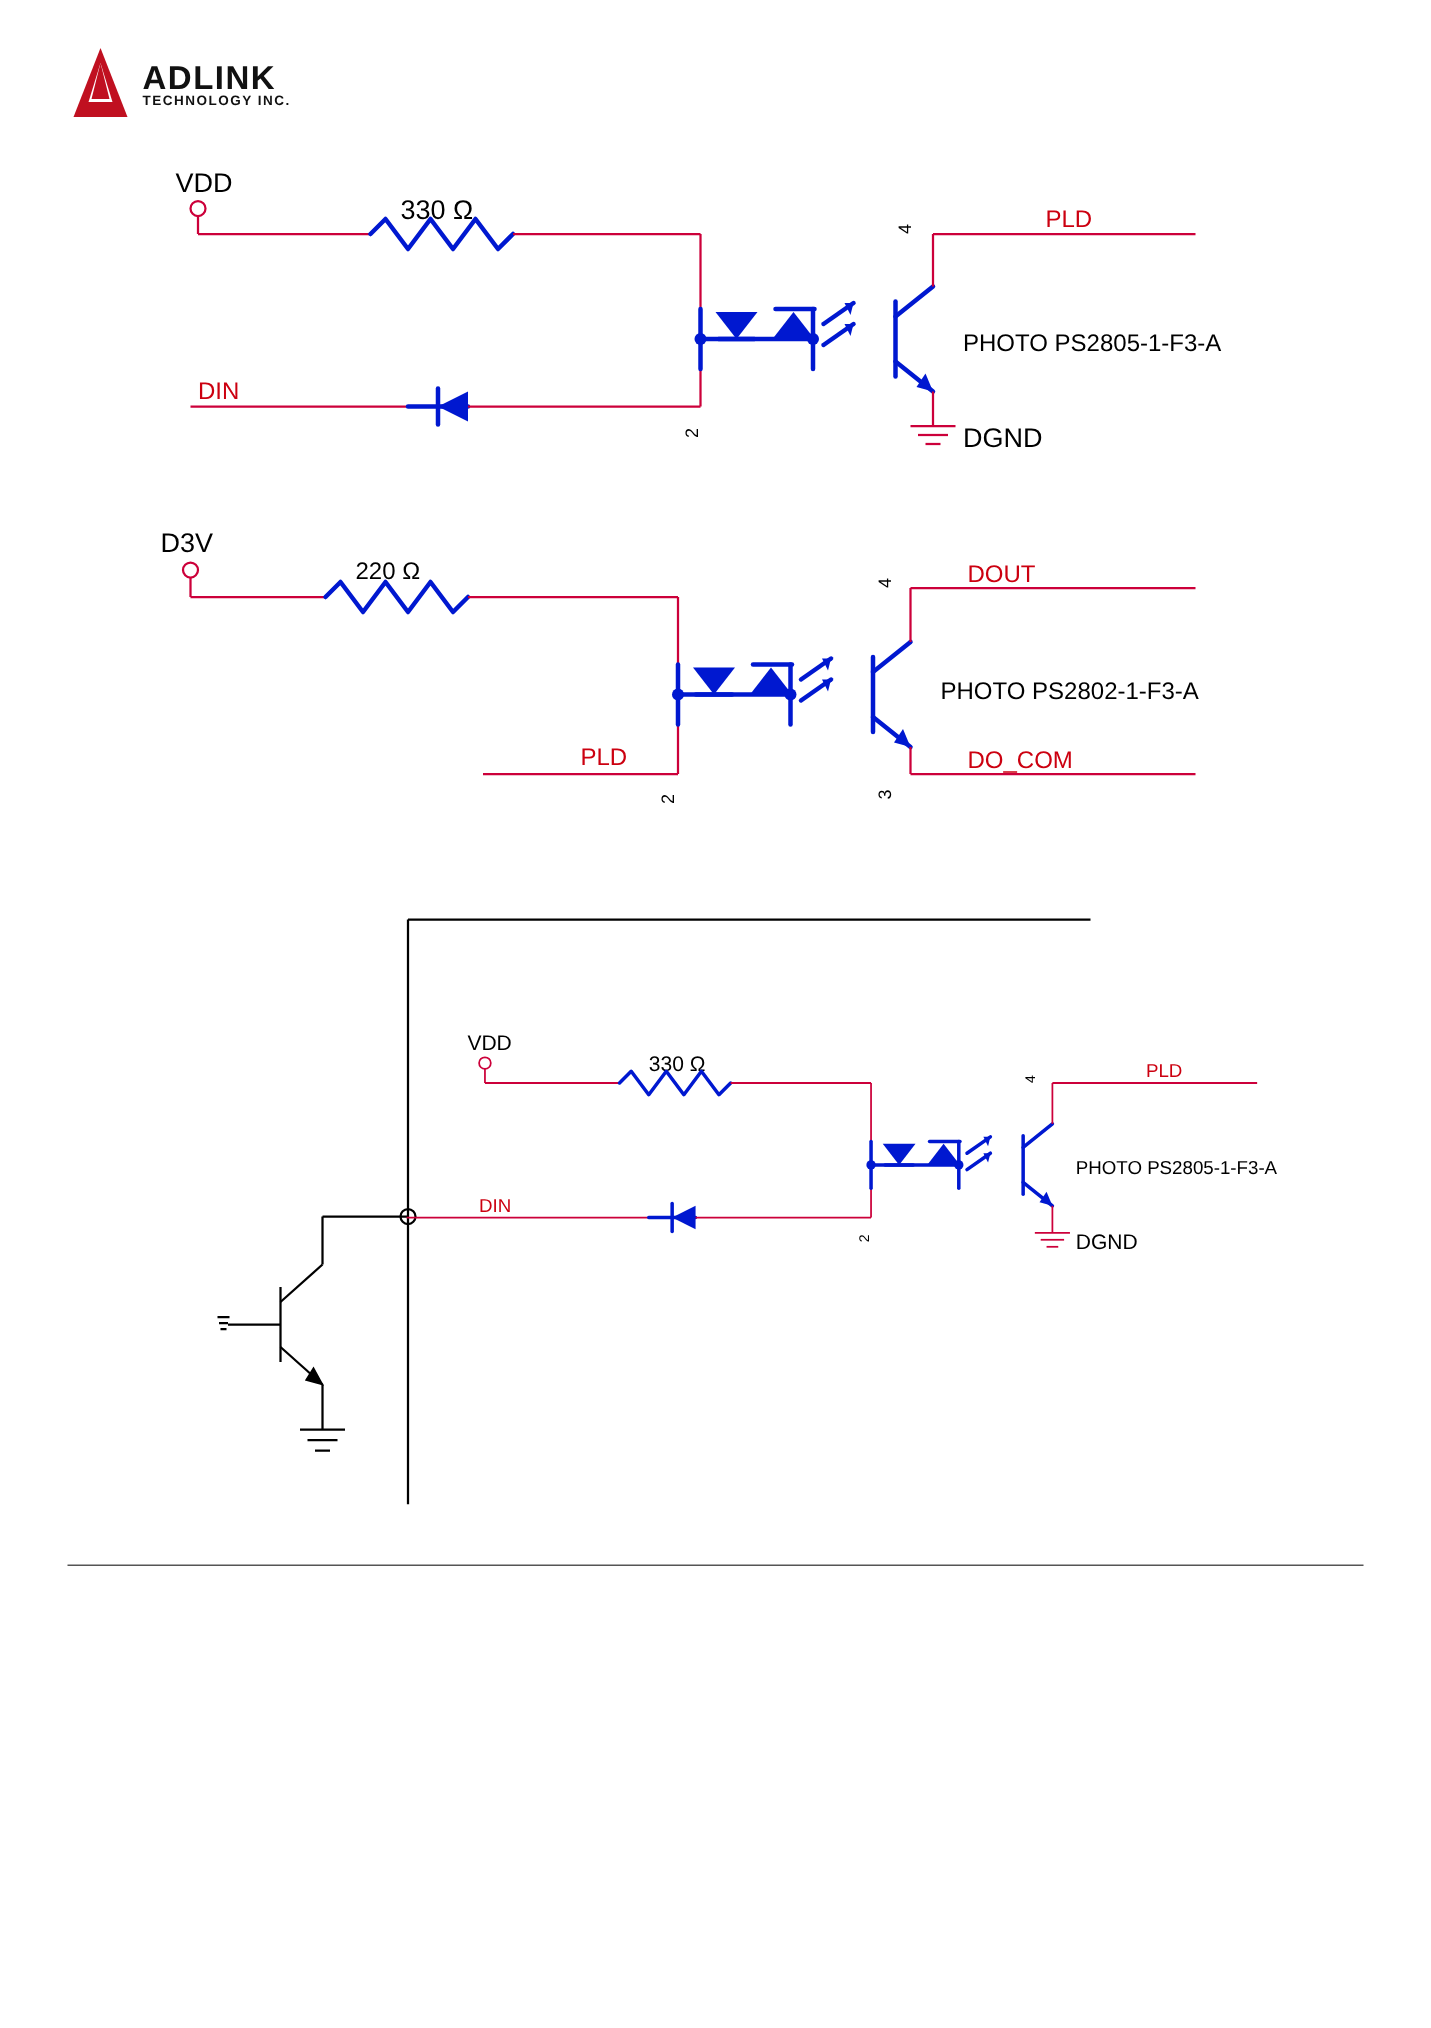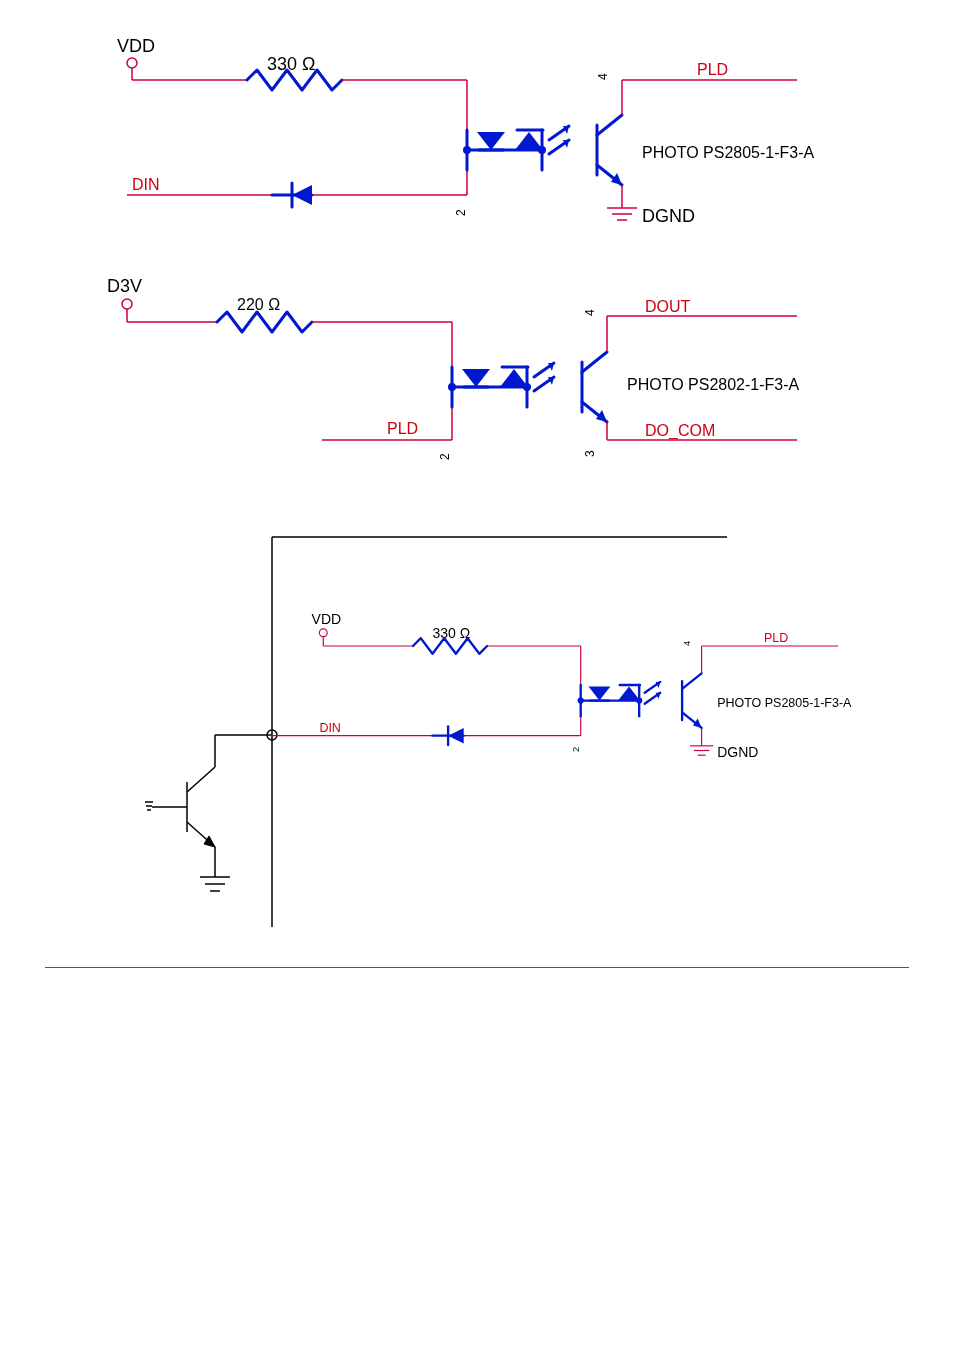--- a/index.html
+++ b/index.html
@@ -67,20 +67,33 @@
     height: 1px;
     background: #555;
     margin: 40px 0 10px 0;
   }
 </style>
 </head>
 <body>
 
 <div class="page">
 
+  <div class="logo">
+    <span class="logo-tri">
+      <svg width="44" height="52" viewBox="0 0 44 52">
+        <polygon points="22,2 40,48 4,48" fill="#c01020"></polygon>
+        <polygon points="22,12 14,38 30,38" fill="#ffffff"></polygon>
+        <polygon points="22,12 16,36 28,36" fill="#c01020"></polygon>
+      </svg>
+    </span>
+    <span class="logo-text">
+      <div class="logo-title">ADLINK</div>
+      <div class="logo-sub">TECHNOLOGY INC.</div>
+    </span>
+  </div>
 
   <div class="circuit-wrap">
     <svg class="circuit" viewBox="0 0 760 220">
 
       <text class="label-text label-black" x="20" y="22">VDD</text>
       <circle cx="35" cy="33" r="5" fill="none" stroke="#cc003a" stroke-width="1.5"></circle>
 
       <line class="wire-red" x1="35" y1="38" x2="35" y2="50"></line>
       <line class="wire-red" x1="35" y1="50" x2="150" y2="50"></line>
 

